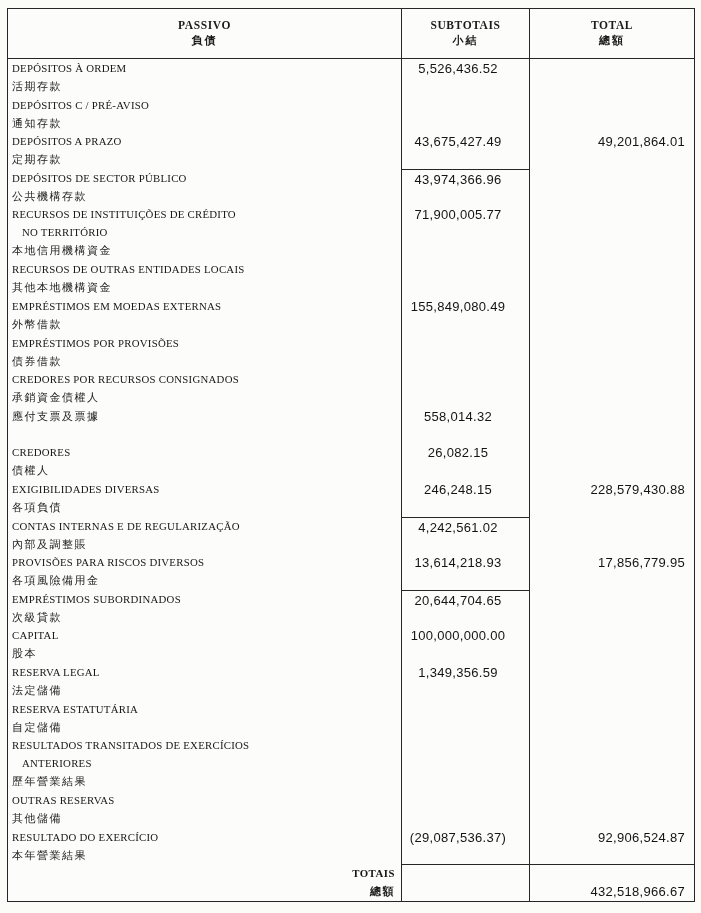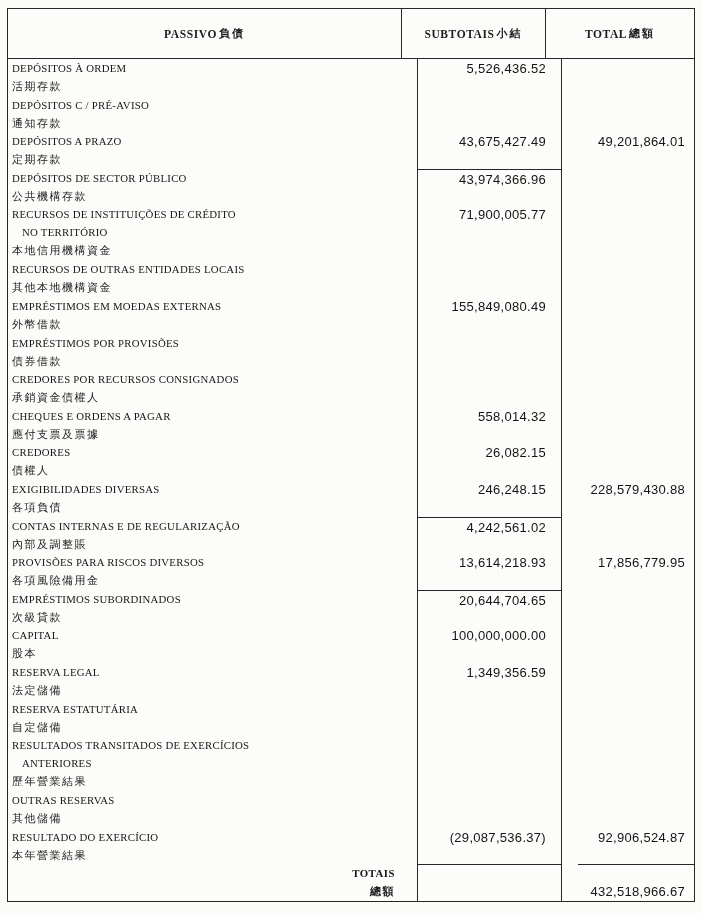--- a/index.html
+++ b/index.html
@@ -13,39 +13,39 @@
     overflow: hidden;
   }
   .sheet {
     position: absolute; left: 7px; top: 8px;
     width: 688px; height: 894px;
     border: 1.5px solid #262626;
     display: flex; flex-direction: column;
     background: #fcfcfa;
   }
   .hdr { display: flex; flex: 0 0 50px; border-bottom: 1.4px solid #262626; }
-  .hcell { display: flex; flex-direction: row; align-items: center; justify-content: center; gap: 2px; }
+  .hcell { display: flex; flex-direction: column; align-items: center; justify-content: center; gap: 2px; }
   .h-pt { font-size: 11.5px; font-weight: 700; letter-spacing: .6px; }
   .h-zh { font-size: 11px; font-weight: 700; letter-spacing: 2px; }
 
   .c1 { width: 393px; flex: none; }
-  .c2 { width: 145px; flex: none; border-left: 1.4px solid #262626; border-right: 1.4px solid #262626; }
+  .c2 { width: 129px; flex: none; border-left: 1.4px solid #262626; border-right: 1.4px solid #262626; }
   .c3 { flex: 1; }
 
-  .row { display: flex; flex: 2 1 0; min-height: 0; gap: 16px; }
+  .row { display: flex; flex: 2 1 0; min-height: 0; }
   .row.three { flex: 3 1 0; }
 
   .lblcell { padding-left: 4px; overflow: hidden; }
   .pt { font-size: 10.8px; line-height: 18px; letter-spacing: .25px; white-space: nowrap; color: #161616; }
   .pt2 { padding-left: 10px; }
   .zh { font-size: 11px; line-height: 18px; letter-spacing: 1.5px; color: #1d1d1d; }
 
   .valcell { text-align: right; overflow: hidden; }
   .num { font-family: "Liberation Sans", sans-serif; font-size: 13px; line-height: 18px; letter-spacing: .3px; color: #141414; }
-  .c2.valcell { padding-right: 15px; }
+  .c2.valcell { padding-right: 15px; text-align: center; }
   .c3.valcell { padding-right: 9px; }
 
   .rule-sub .c2 { border-top: 1.3px solid #262626; }
 
   .footer .c2, .footer .c3 { border-top: 1.3px solid #262626; }
   .footer .c3 { display: flex; align-items: flex-end; justify-content: flex-end; }
   .totals-lbl { text-align: right; padding-right: 6px; }
   .totals-lbl .pt { font-weight: 700; letter-spacing: .5px; }
   .totals-lbl .zh { font-weight: 700; }
 
@@ -198,21 +198,20 @@
     <div class="c2 valcell">
       <span class="num"></span>
     </div>
     <div class="c3 valcell">
       <span class="num"></span>
     </div>
   </div>
 
   <div class="row">
     <div class="c1 lblcell">
-      <div class="pt">CHEQUES E ORDENS A PAGAR</div>
 
       <div class="zh">應付支票及票據</div>
     </div>
     <div class="c2 valcell">
       <span class="num">558,014.32</span>
     </div>
     <div class="c3 valcell">
       <span class="num"></span>
     </div>
   </div>

